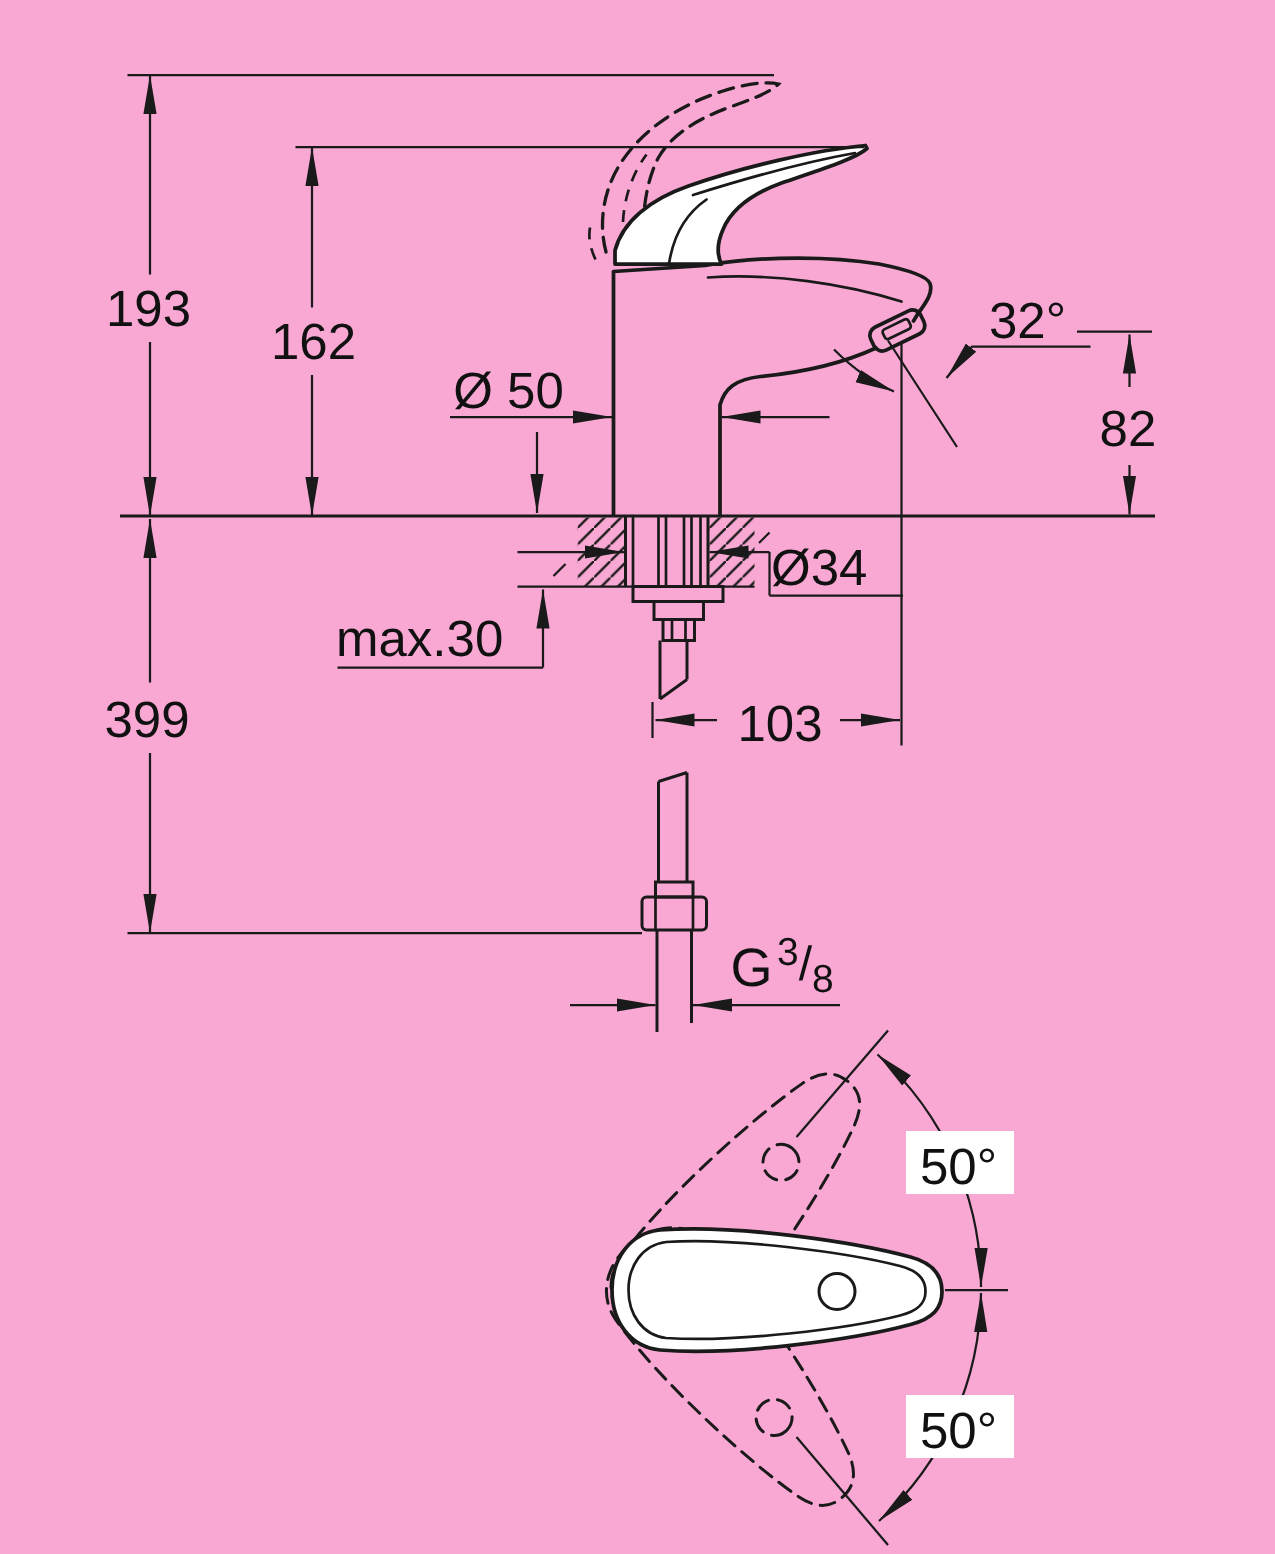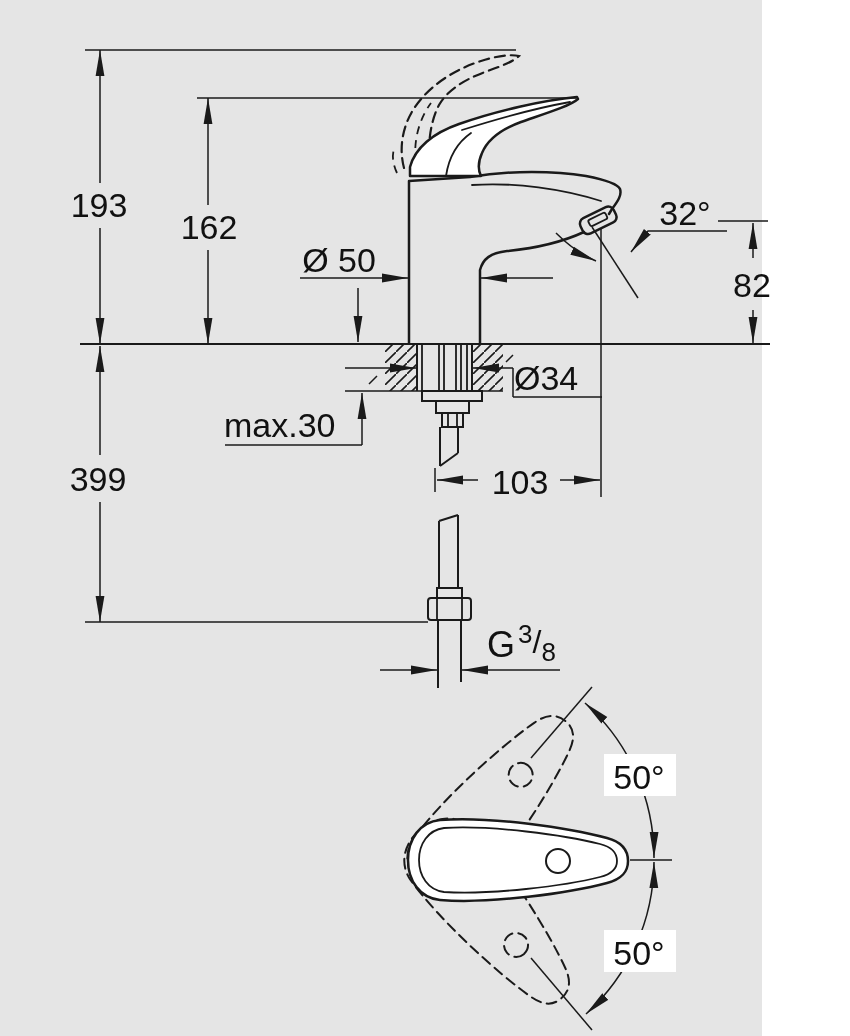--- a/index.html
+++ b/index.html
@@ -1,16 +1,16 @@
 <!DOCTYPE html>
 <html><head>
 <meta charset="utf-8">
 <style>
   html,body { margin:0; padding:0; background:#ffffff; }
-  .canvas { width:762px; height:1036px; position:relative; background:#e5e5e5; }
+  .canvas { width:850px; height:1036px; position:relative; background:#f9a8d4; }
   svg { display:block; }
   text {
     font-family:"Liberation Sans", sans-serif;
     fill:#111111;
   }
   .dimtext { font-size:34px; }
   .ln   { stroke:#1a1a1a; fill:none; stroke-width:1.5; }
   .ln2  { stroke:#1a1a1a; fill:none; stroke-width:2; }
   .body { stroke:#1a1a1a; fill:none; stroke-width:2.5; stroke-linejoin:round; stroke-linecap:round; }
   .bodyfill { stroke:#1a1a1a; fill:#ffffff; stroke-width:2.5; stroke-linejoin:round; }

